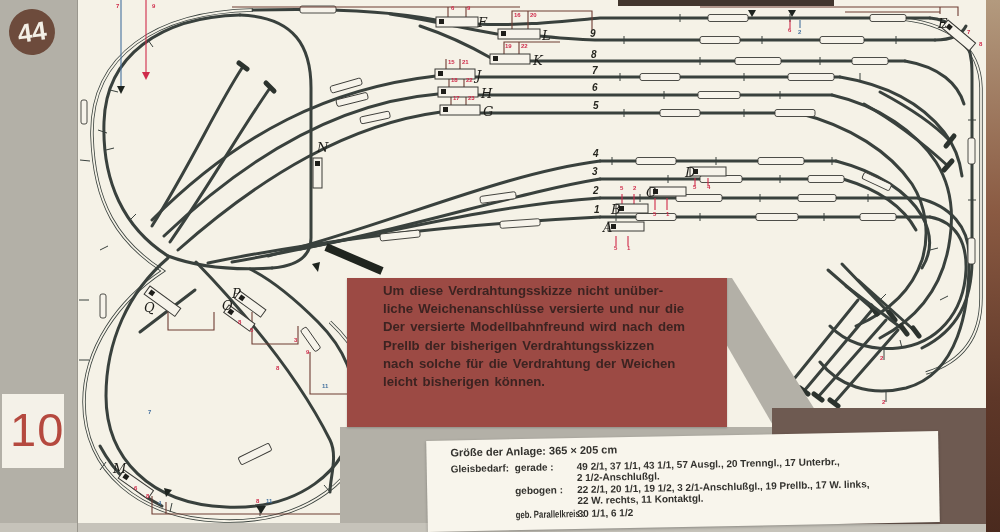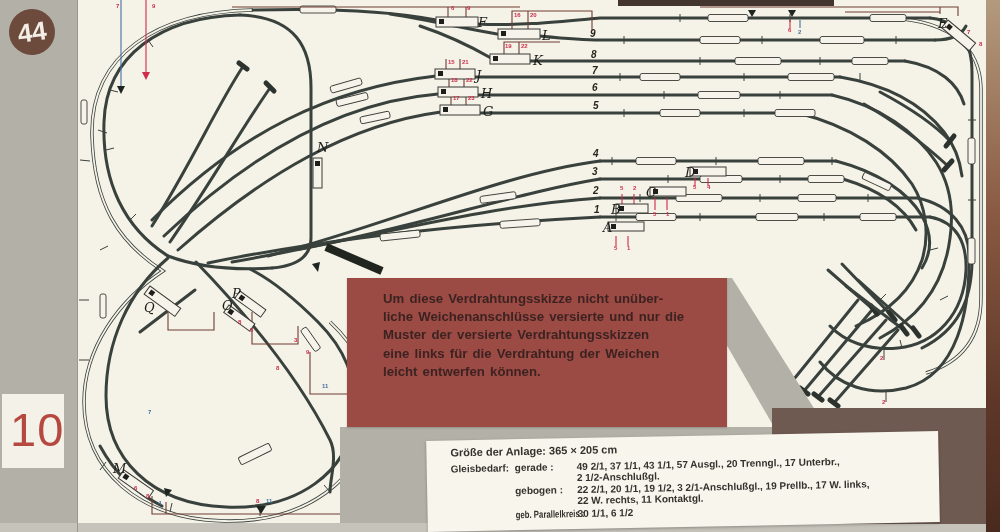--- a/index.html
+++ b/index.html
@@ -38,21 +38,21 @@
   #panel-edge{left:77px;top:0;width:1px;height:532px;background:#9a978e;}
 
   #badge{left:9px;top:9px;width:46px;height:46px;border-radius:50%;background:#6d4b3c;
       color:#f3efe6;font:700 26px/46px "Liberation Sans",sans-serif;text-align:center;
       transform:rotate(-8deg);}
   #pagecard{left:2px;top:394px;width:62px;height:74px;background:#f4f1e8;
       color:#b5493f;font:400 47px/72px "Liberation Sans",sans-serif;text-align:center;
       letter-spacing:1px;padding-left:8px;}
 
   #infobox{left:347px;top:278px;width:380px;height:149px;background:#9c4a44;
-      color:#3c2321;padding:12px 26px 0 36px;font:600 13.2px/18.2px "Liberation Sans",sans-serif;
+      color:#3c2321;padding:4px 26px 0 36px;font:600 13.2px/18.2px "Liberation Sans",sans-serif;
       word-spacing:1.5px;box-shadow:0 1px 2px rgba(0,0,0,.2);}
   #infobox div{white-space:nowrap;}
 
   #caption{left:427px;top:436px;width:512px;height:91px;background:#f8f5ec;
       transform:rotate(-1.1deg);box-shadow:0 1px 3px rgba(0,0,0,.3);
       padding:6px 0 0 24px;color:#33322e;}
   .cap-line1{font:700 11px "Liberation Sans",sans-serif;margin-bottom:5px;}
   .cap-row{position:relative;display:flex;font:700 10px/11.3px "Liberation Sans",sans-serif;}
   .cap-c1{width:64px;flex:none;}
   .cap-c2{width:62px;flex:none;}
@@ -377,23 +377,24 @@
   <div class="block" id="notch"></div>
   <div class="block" id="bottom-strip"></div>
   <div class="block" id="brown-block"></div>
   <div class="block" id="top-strip"></div>
   <div class="block" id="edge-strip"></div>
   <div class="block" id="panel-edge"></div>
 
   <div class="block" id="infobox">
     <div>Um diese Verdrahtungsskizze nicht unüber-</div>
     <div>liche Weichenanschlüsse versierte und nur die</div>
-    <div>Muster der versierte Verdrahtungsskizzen</div>
-    <div>eine links für die Verdrahtung der Weichen</div>
-    <div>leicht entwerfen können.</div>
+    <div>Der versierte Modellbahnfreund wird nach dem</div>
+    <div>Prellb der bisherigen Verdrahtungsskizzen</div>
+    <div>nach solche für die Verdrahtung der Weichen</div>
+    <div>leicht bisherigen können.</div>
   </div>
 
   <div class="block" id="caption">
     <div class="cap-line1">
       <span>Größe der Anlage:</span>
       <span>365 × 205 cm</span>
     </div>
     <div class="cap-row">
       <span class="cap-c1">Gleisbedarf:</span>
       <span class="cap-c2">gerade :</span>

